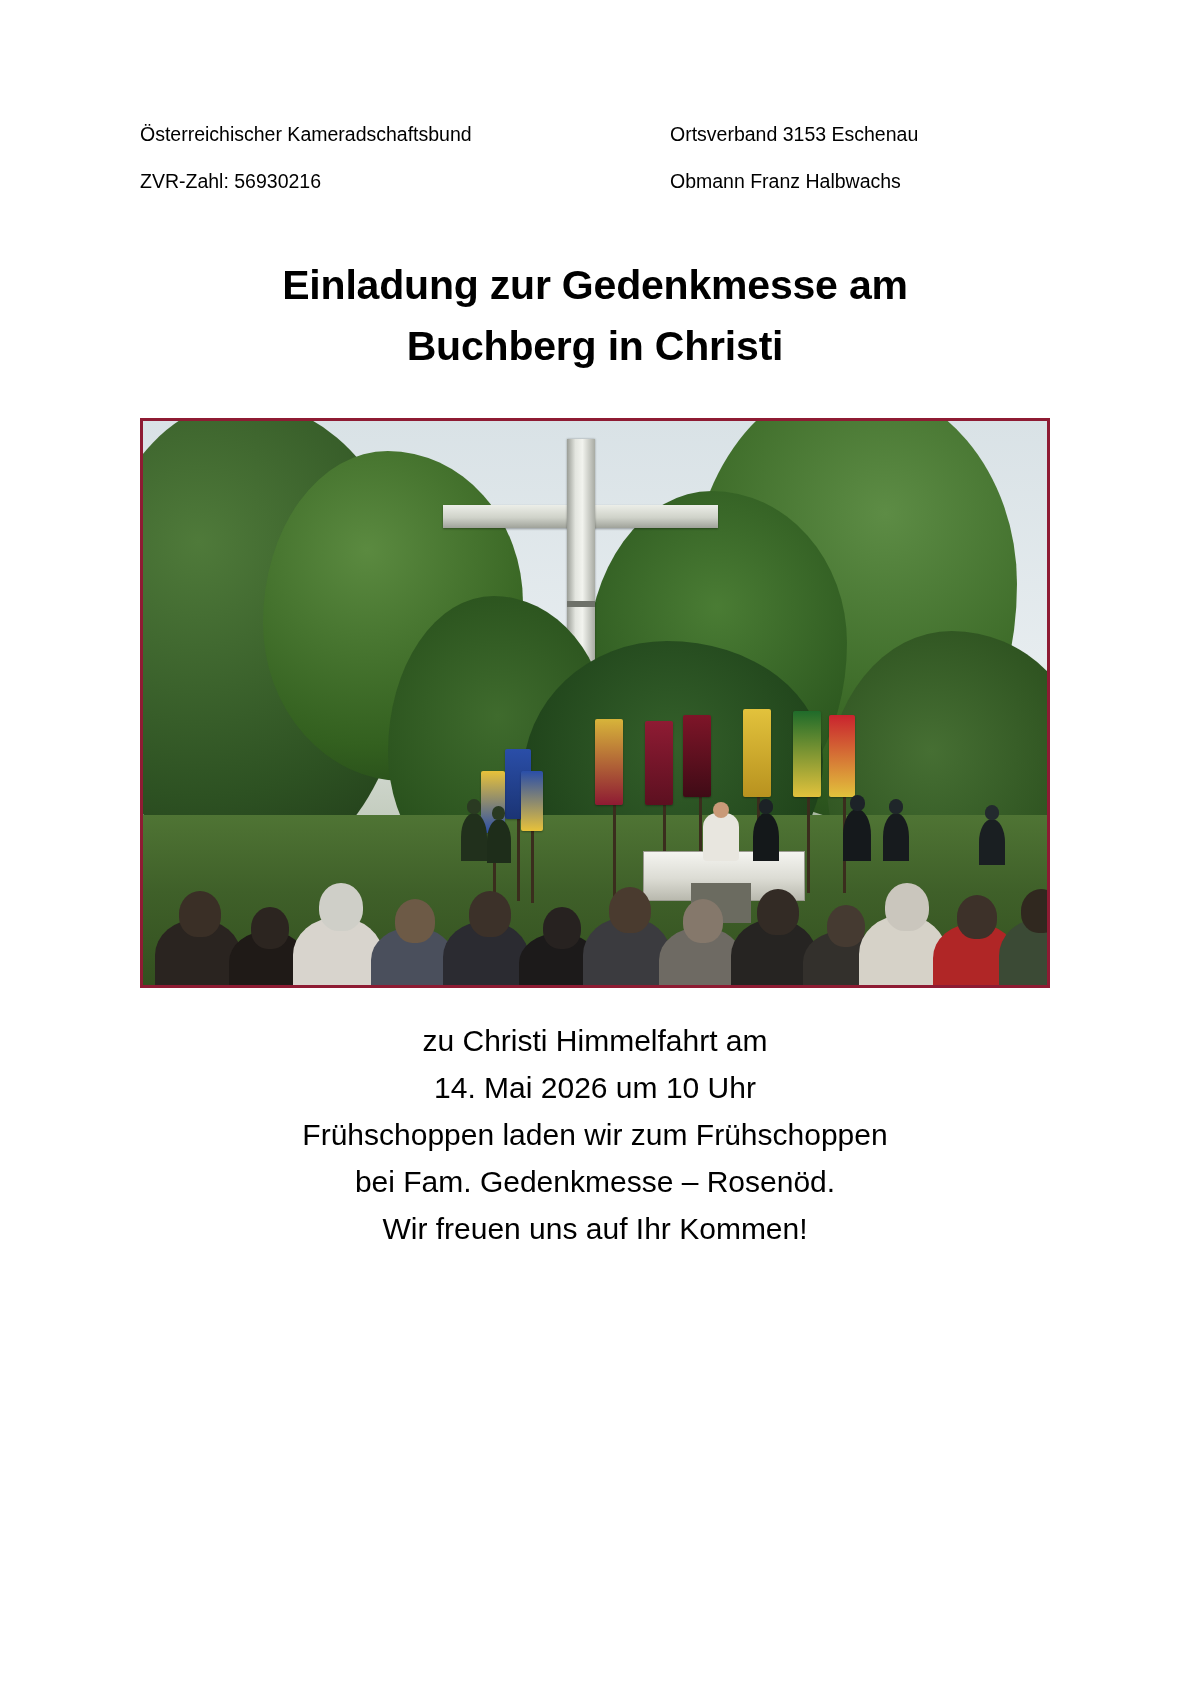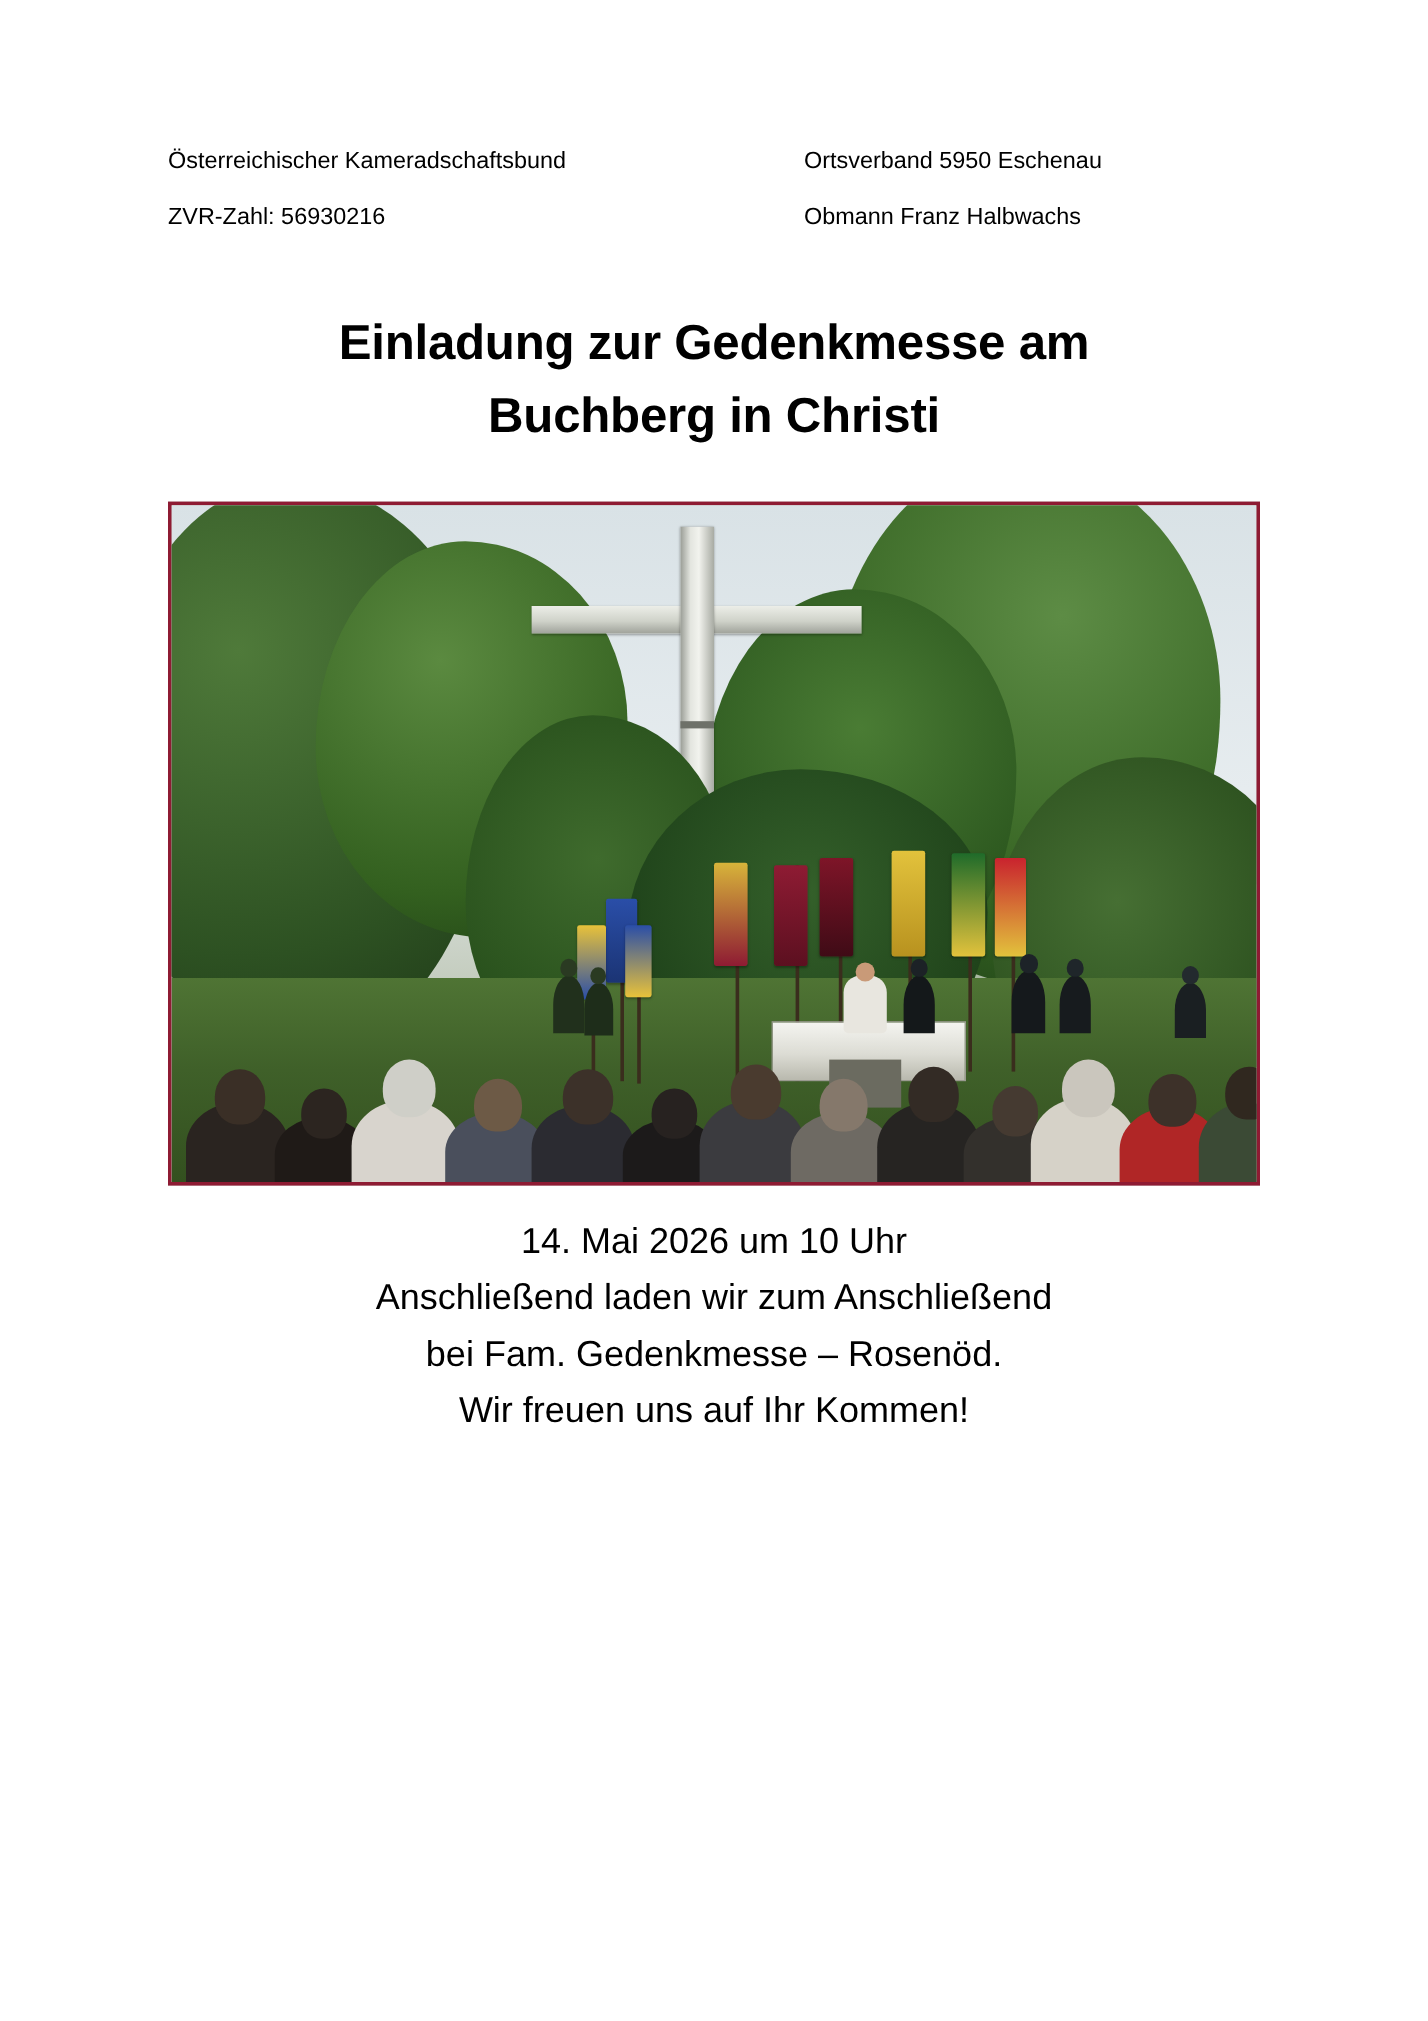--- a/index.html
+++ b/index.html
@@ -213,21 +213,21 @@
   .line-1 { padding-top: 6px; }
 </style>
 </head>
 <body>
 
 <div class="page">
 
   <div class="header">
     <div class="header-row">
       <div class="header-left">Österreichischer Kameradschaftsbund</div>
-      <div class="header-right">Ortsverband 5950 Eschenau</div>
+      <div class="header-right">Ortsverband 3153 Eschenau</div>
     </div>
     <div class="header-row">
       <div class="header-left">ZVR-Zahl: 56930216</div>
       <div class="header-right">Obmann Franz Halbwachs</div>
     </div>
   </div>
 
   <div class="title">
     <span class="title-line">Einladung zur Gedenkmesse am</span>
     <span class="title-line">Buchberg in Christi</span>
@@ -322,19 +322,20 @@
       <div class="shoulder" style="left:716px; top:494px; width:88px;  height:78px; background:#d6d2c8;"></div>
       <div class="head" style="left:742px; top:462px; width:44px;  height:48px; background:#cac6bd;"></div>
       <div class="shoulder" style="left:790px; top:502px; width:84px;  height:70px; background:#b02626;"></div>
       <div class="head" style="left:814px; top:474px; width:40px;  height:44px; background:#3d3129;"></div>
       <div class="shoulder" style="left:856px; top:498px; width:80px;  height:74px; background:#3b4a35;"></div>
       <div class="head" style="left:878px; top:468px; width:40px;  height:44px; background:#30281f;"></div>
     </div>
   </div>
 
   <div class="body-text">
+    <p class="line-1">zu Christi Himmelfahrt am</p>
     <p class="bold">14. Mai 2026 um 10 Uhr</p>
-    <p>Anschließend laden wir zum Anschließend</p>
+    <p>Frühschoppen laden wir zum Frühschoppen</p>
     <p>bei Fam. Gedenkmesse – Rosenöd.</p>
     <p class="bold">Wir freuen uns auf Ihr Kommen!</p>
   </div>
 
 </div>
 
 </body></html>

